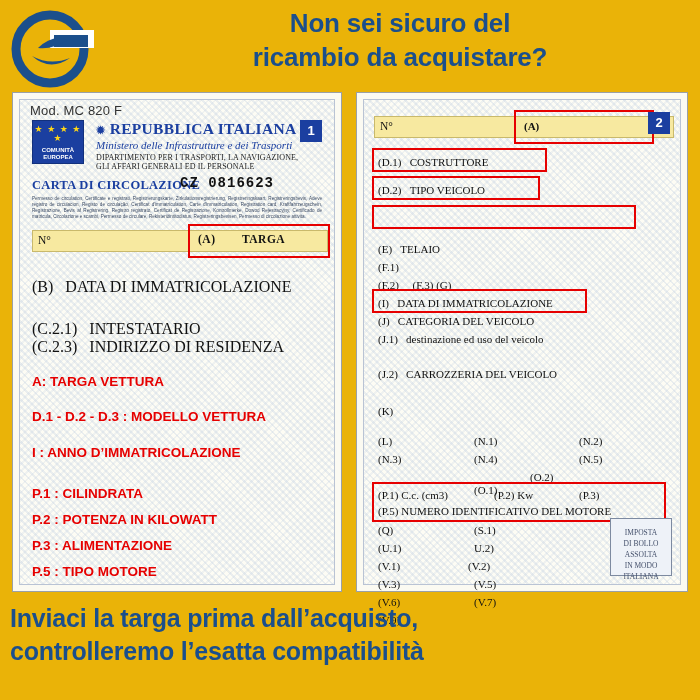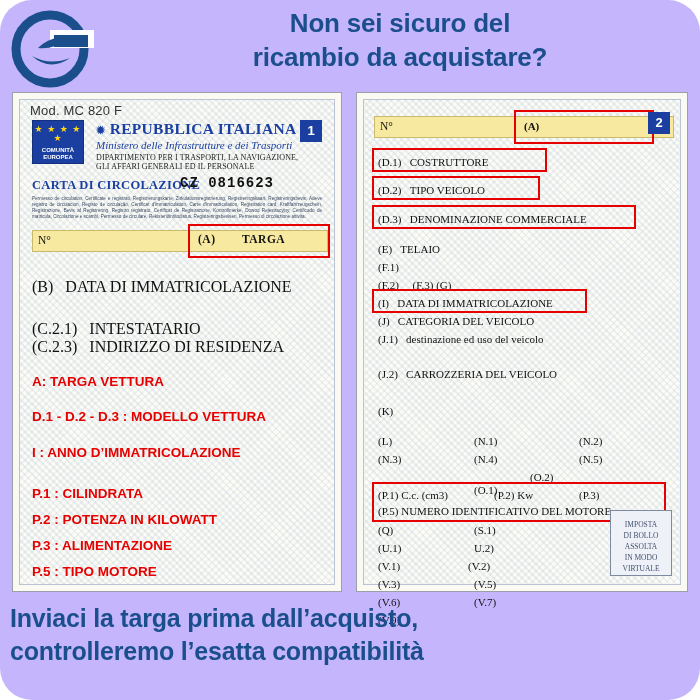--- a/index.html
+++ b/index.html
@@ -6,22 +6,21 @@
   html, body {
     margin: 0; padding: 0;
     width: 700px; height: 700px;
     background: #ffffff;
     font-family: "Liberation Sans", sans-serif;
     overflow: hidden;
   }
   #page {
     position: relative;
     width: 700px; height: 700px;
-    background: #c4b5fd;
-    border-radius: 32px;
+    background: #eab308;
   }
 
   
   .logo {
     position: absolute;
     left: 8px; top: 10px;
     width: 88px; height: 78px;
   }
   .header-text {
     position: absolute;
@@ -216,21 +215,21 @@
     font-size: 11.5px;
     font-weight: bold;
     color: #111;
     letter-spacing: .5px;
   }
 
   
   .bollo {
     position: absolute;
     right: 8px; bottom: 8px;
-    width: 62px; height: 66px;
+    width: 62px; height: 58px;
     border: 1px solid #7d8aa0;
     background: #eef2f8;
     color: #44506b;
     font-family: "Liberation Serif", serif;
     font-size: 7.5px;
     line-height: 11px;
     text-align: center;
     padding-top: 8px;
   }
 </style>
@@ -328,24 +327,20 @@
         &nbsp;&nbsp;<span>COSTRUTTORE</span>
       </div>
       <div class="redbox" style="left:8px; top:48px; width:175px; height:24px;"></div>
 
       <div class="fld-r" style="left:14px; top:84px;">
         <span>(D.2)</span>
         &nbsp;&nbsp;<span>TIPO VEICOLO</span>
       </div>
       <div class="redbox" style="left:8px; top:76px; width:168px; height:24px;"></div>
 
-      <div class="fld-r" style="left:14px; top:113px;">
-        <span>(D.3)</span>
-        &nbsp;&nbsp;<span>DENOMINAZIONE COMMERCIALE</span>
-      </div>
       <div class="redbox" style="left:8px; top:105px; width:264px; height:24px;"></div>
 
       <div class="fld-r" style="left:14px; top:143px;">
         <span>(E)</span>
         &nbsp;&nbsp;<span>TELAIO</span>
       </div>
       <div class="fld-r" style="left:14px; top:161px;">
         <span>(F.1)</span>
       </div>
       <div class="fld-r" style="left:14px; top:179px;">
@@ -406,21 +401,21 @@
 
       <div class="fld-r" style="left:14px;  top:496px;">(V.6)</div>
       <div class="fld-r" style="left:110px; top:496px;">(V.7)</div>
       <div class="fld-r" style="left:14px;  top:514px;">(V.9)</div>
 
       <div class="bollo">
         <div>IMPOSTA</div>
         <div>DI BOLLO</div>
         <div>ASSOLTA</div>
         <div>IN MODO</div>
-        <div>VIRTUALE</div>
+        <div>ITALIANA</div>
       </div>
 
     </div>
   </div>
 
   <div class="footer-text">
     <div>Inviaci la targa prima dall’acquisto,</div>
     <div>controlleremo l’esatta compatibilità</div>
   </div>
 

